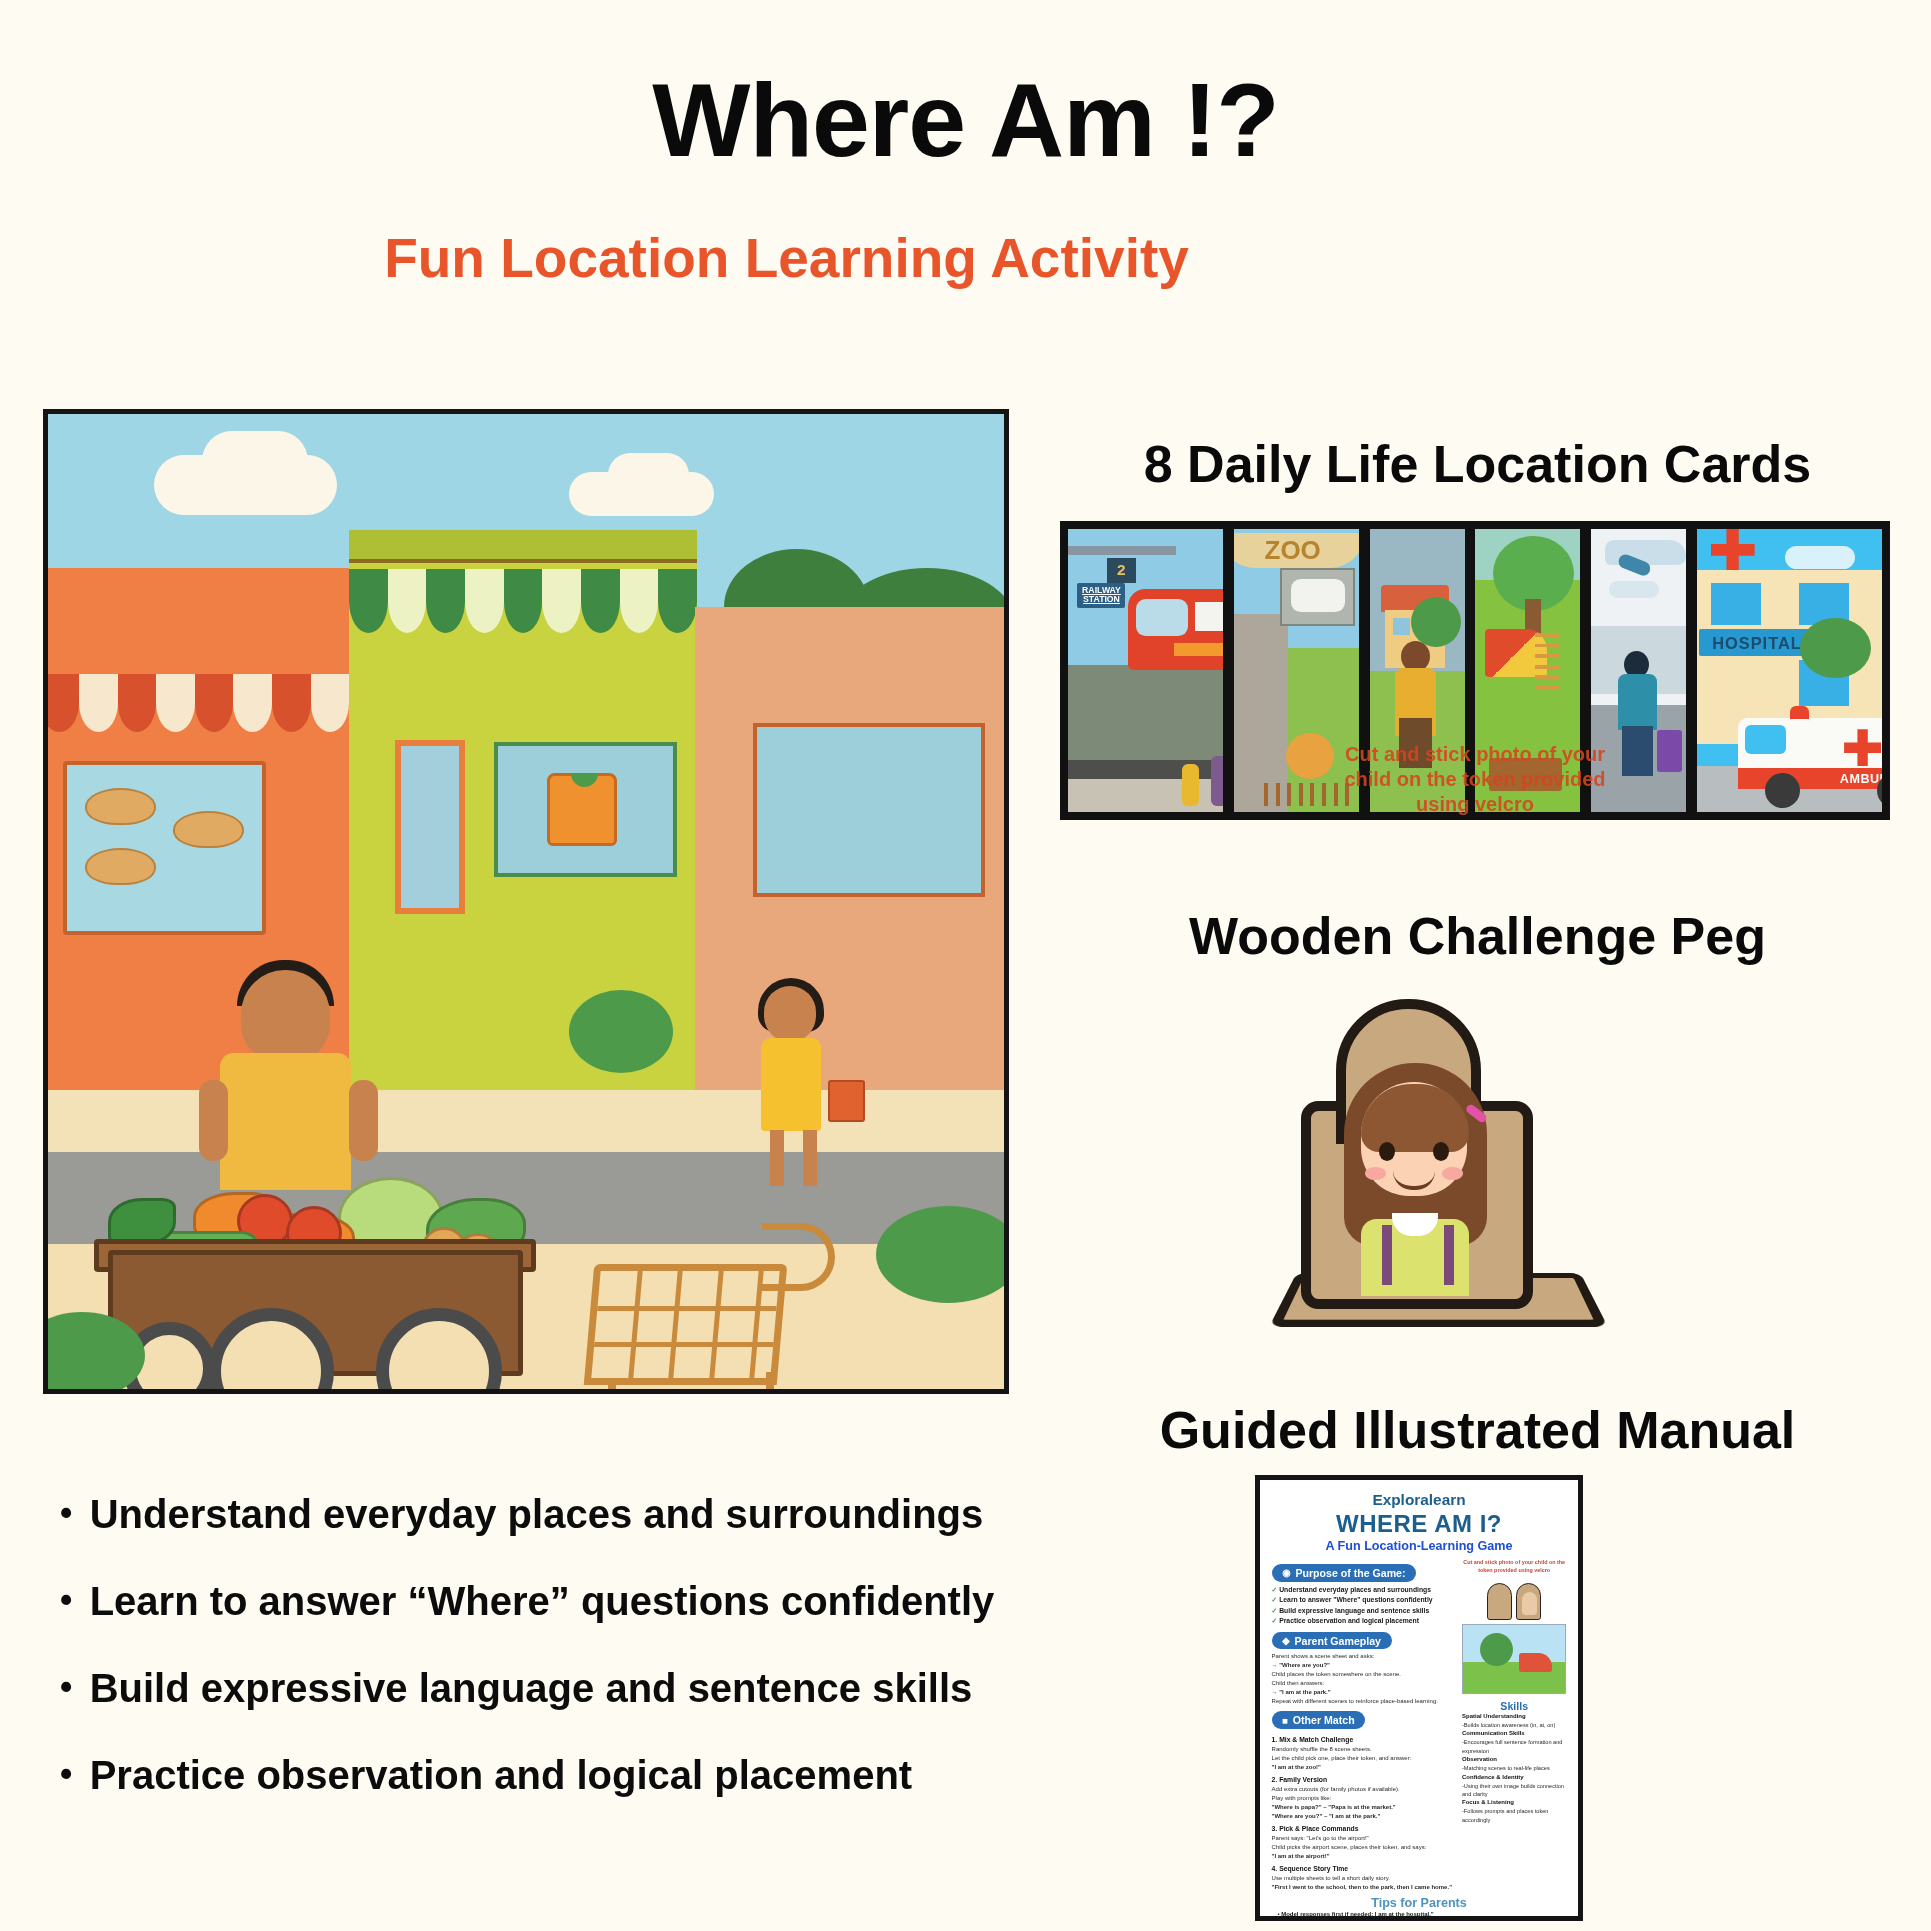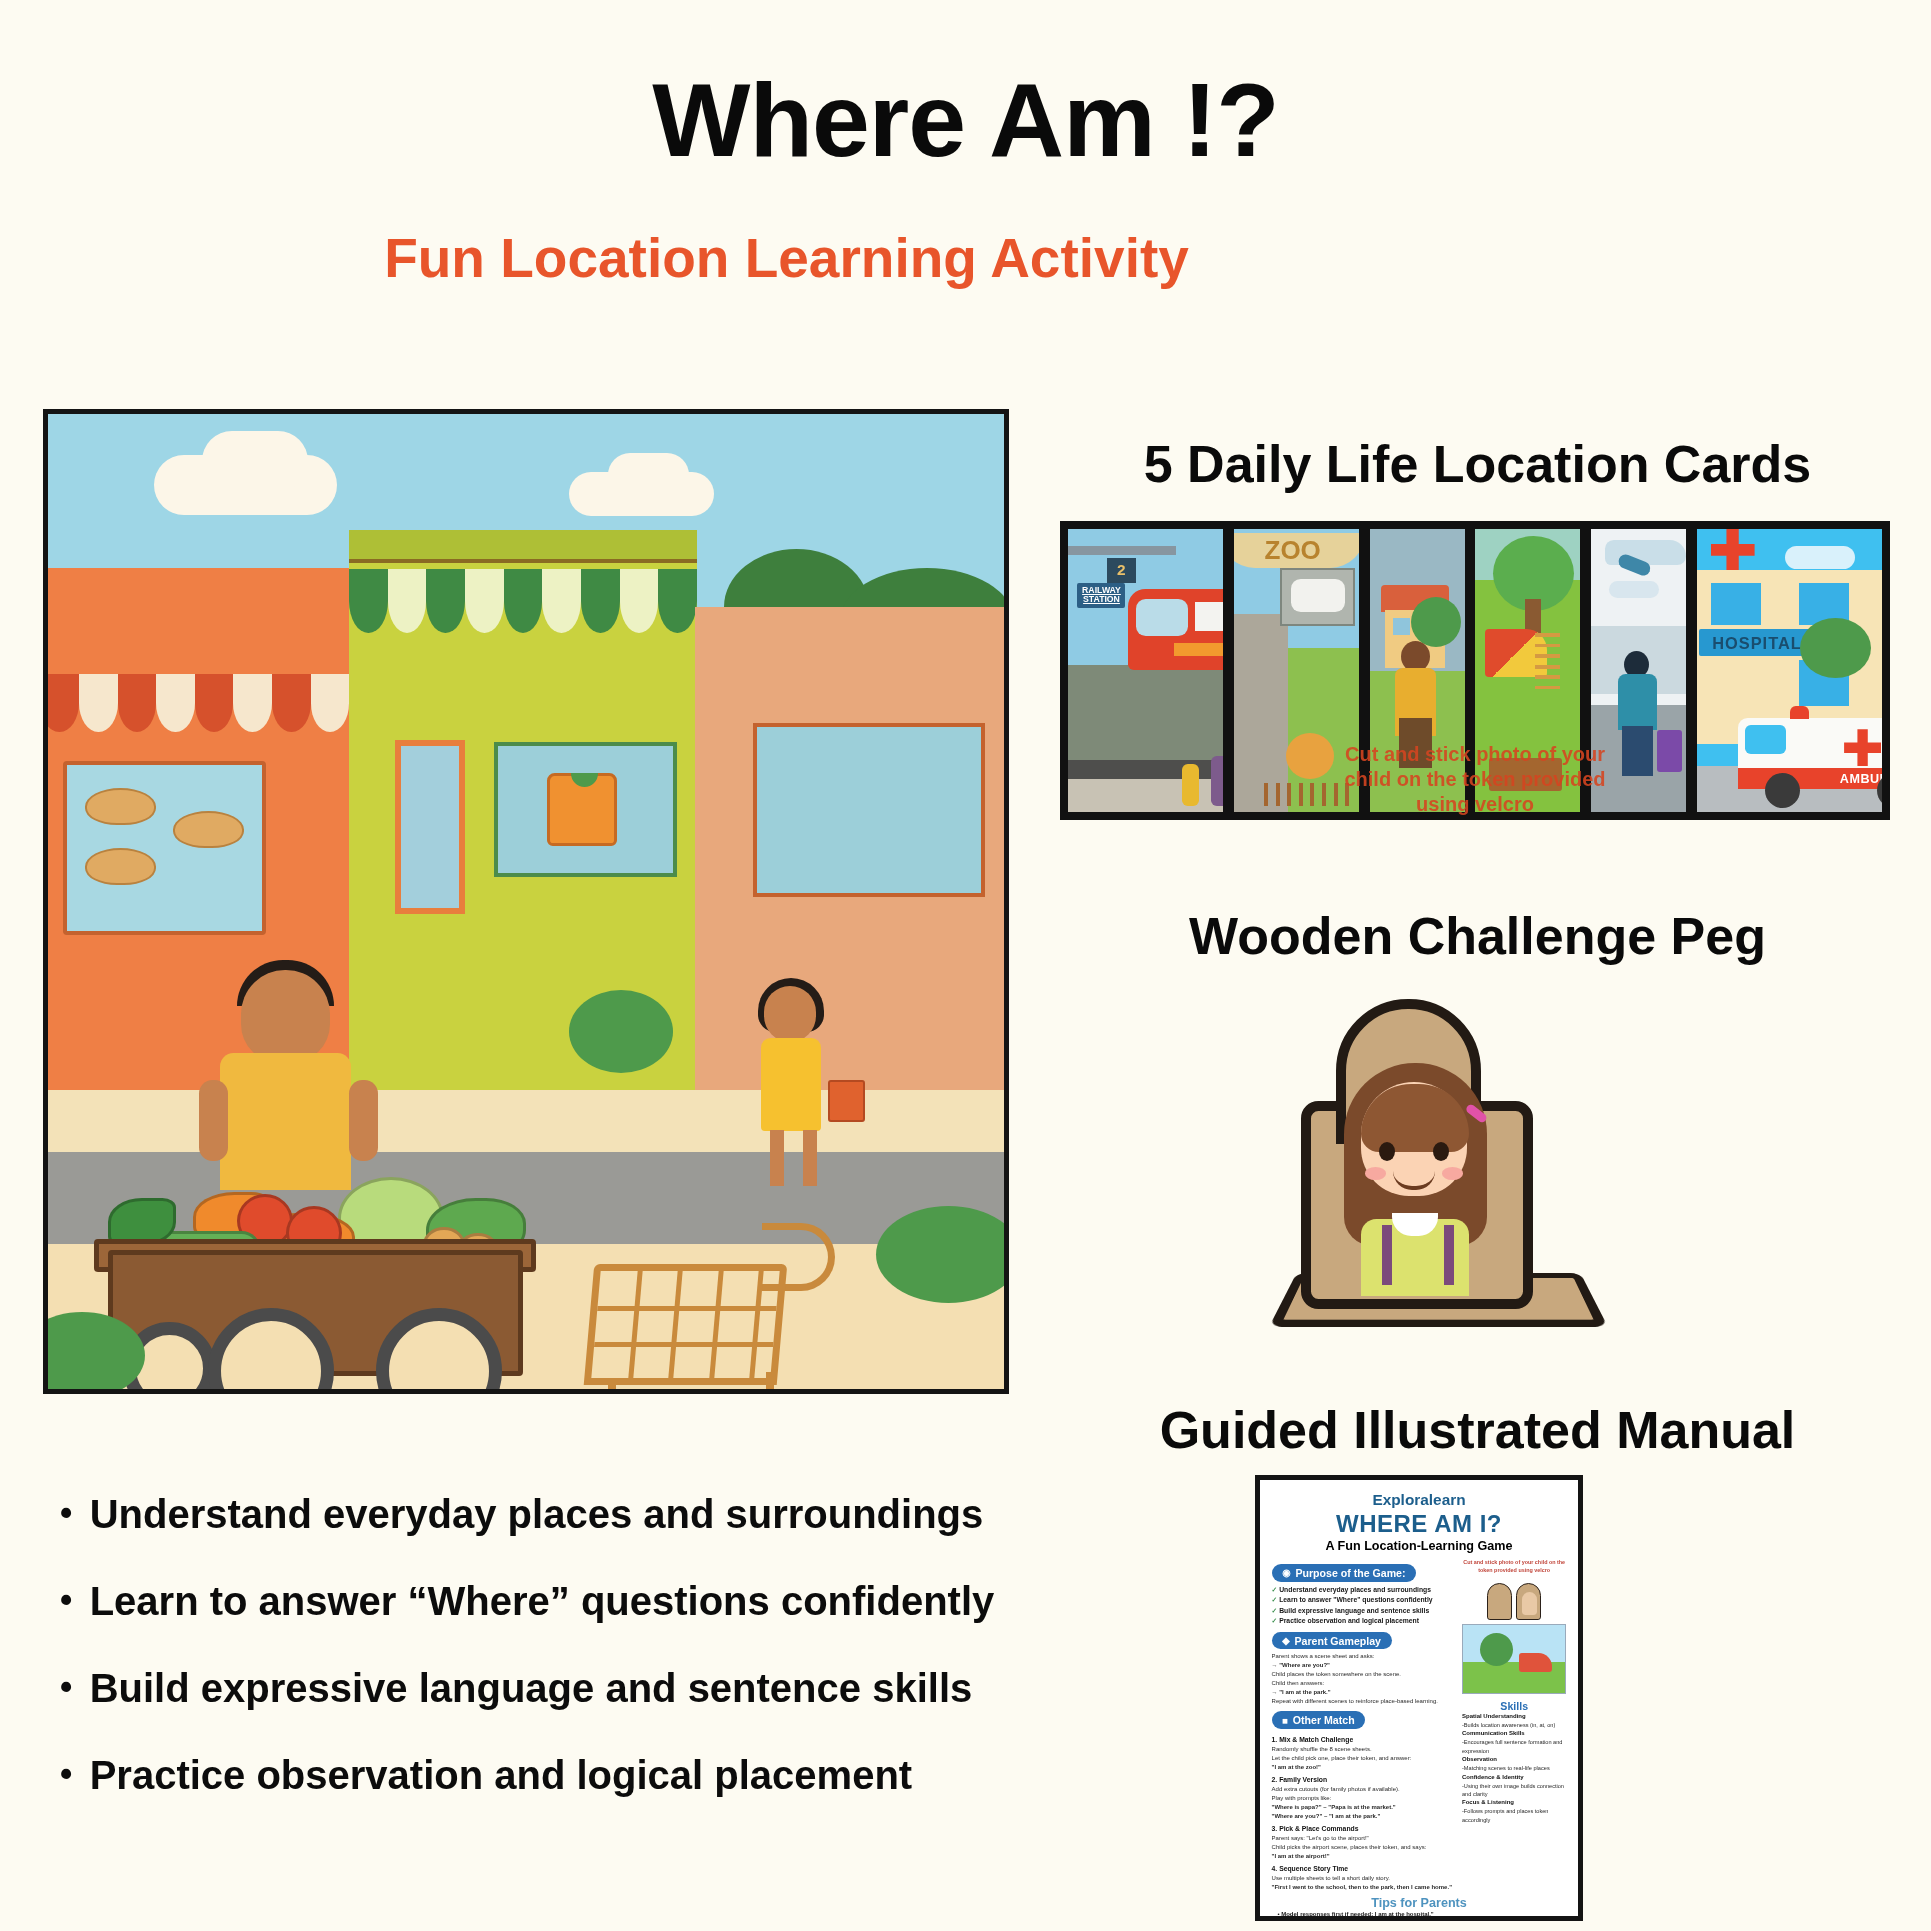--- a/index.html
+++ b/index.html
@@ -168,21 +168,21 @@
   .peg-clip { position:absolute; left:210px; top:143px; width:23px; height:8.7px; background:#E152A8; border-radius:4.8px; transform:rotate(38deg); }
 
   
   .manual {
     position:absolute; left:1255px; top:1475px; width:328px; height:446px;
     background:#FFFFFF; border:5.8px solid #141414; padding:11.6px 11.6px 7.7px;
     overflow:hidden;
   }
   .m-brand { text-align:center; font-size:15.4px; font-weight:800; color:#1C5E8C; line-height:1.1; }
   .m-title { text-align:center; font-size:24px; font-weight:800; color:#1C5E8C; letter-spacing:0.5px; line-height:1.15; margin-top:1.9px; }
-  .m-tag { text-align:center; font-size:12.6px; font-weight:700; color:#000000; line-height:1.15; margin-top:1px; }
+  .m-tag { text-align:center; font-size:12.6px; font-weight:700; color:#1d4ed8; line-height:1.15; margin-top:1px; }
   .m-cols { display:flex; gap:7.7px; margin-top:5.8px; }
   .m-left { width:189px; }
   .m-right { width:108px; }
   .m-pill {
     display:inline-flex; align-items:center; gap:4.8px;
     background:#2A6FB5; color:#fff; border-radius:19.3px;
     padding:2.9px 10.6px; font-size:10.6px; font-weight:800; margin:4.8px 0 2.9px;
   }
   .m-pill .ic { font-size:9.7px; }
   .m-check { font-size:6.8px; font-weight:700; color:#161616; line-height:1.55; }
@@ -208,21 +208,21 @@
   .m-tips li:before { content:"\2022\00a0"; }
 </style>
 </head>
 <body>
 
 <div class="page">
 
   <div class="main-title">Where Am !?</div>
   <div class="sub-title">Fun Location Learning Activity</div>
 
-  <div class="sec-h" id="h-cards">5 Daily Life Location Cards</div>
+  <div class="sec-h" id="h-cards">8 Daily Life Location Cards</div>
   <div class="sec-h" id="h-peg">Wooden Challenge Peg</div>
   <div class="sec-h" id="h-manual">Guided Illustrated Manual</div>
 
   <div class="scene">
     <div class="sky"></div>
     <div class="cloud" style="left:106px;top:41px;width:183px;height:60px;"></div>
     <div class="cloud" style="left:154px;top:17.4px;width:106px;height:60px;"></div>
     <div class="cloud" style="left:521px;top:58px;width:145px;height:44px;"></div>
     <div class="cloud" style="left:560px;top:39px;width:81px;height:44px;"></div>
     <div class="hillrow"></div>

